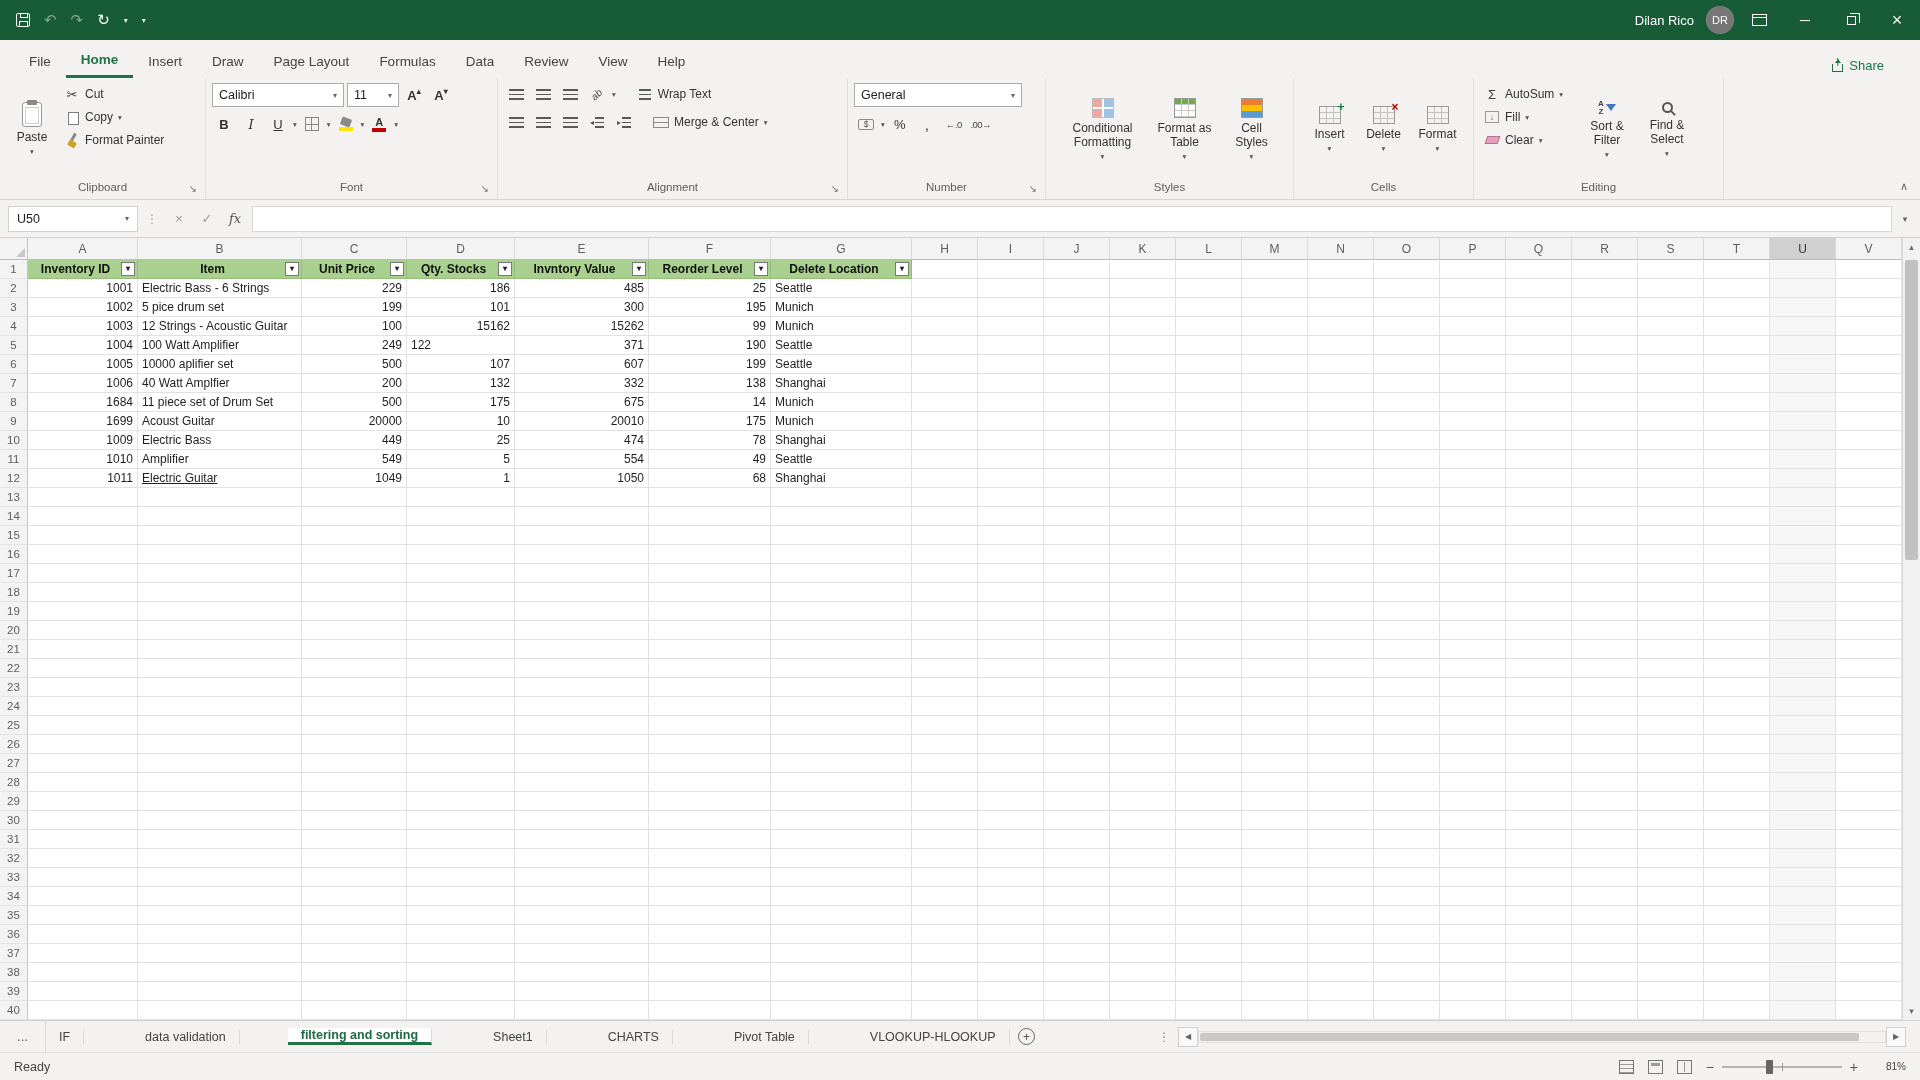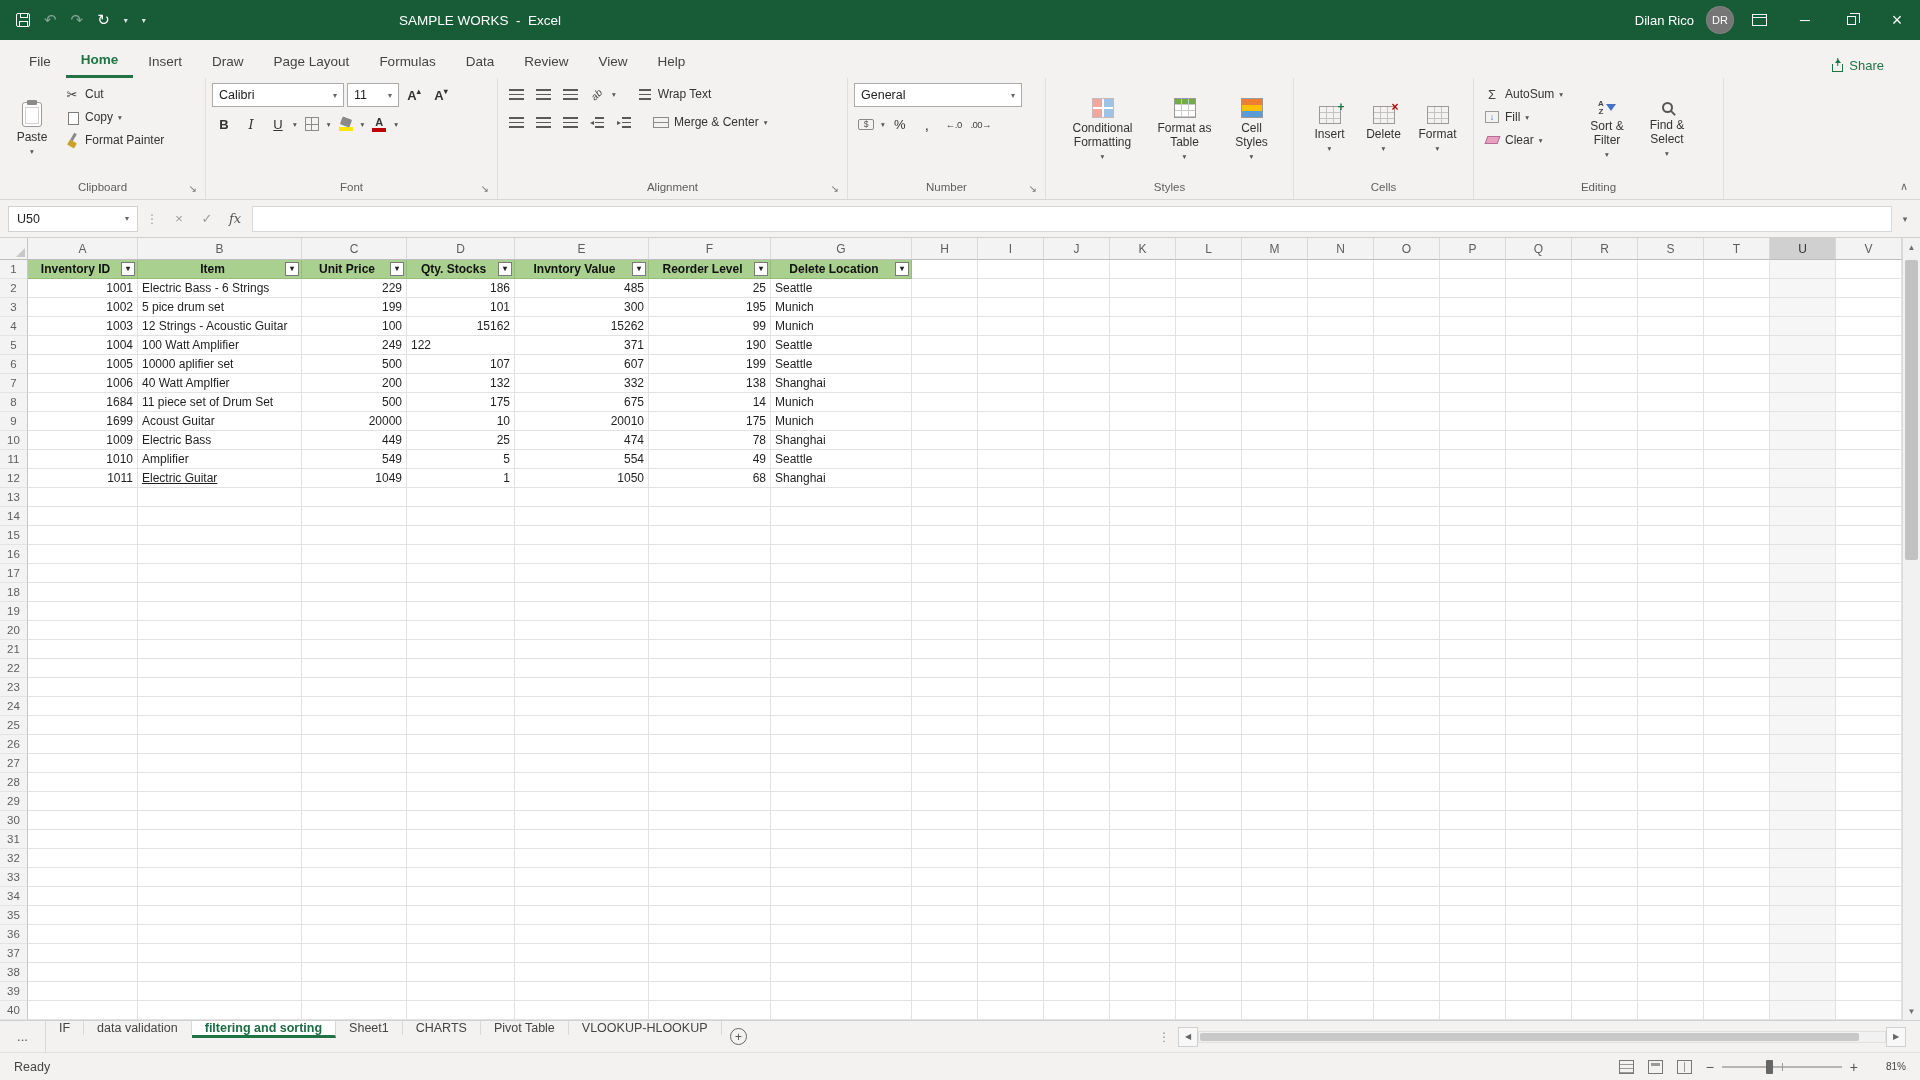--- a/index.html
+++ b/index.html
@@ -127,21 +127,21 @@
   .cell.thead { background:#A9D08E; font-weight:700; color:#111; display:flex; align-items:center; justify-content:center; position:relative; padding-right:18px; border-right:1px solid #94BD79; border-bottom:1px solid #94BD79; }
   .filter-btn { position:absolute; right:2px; top:2px; width:14px; height:14px; background:#fff; border:1px solid #7a7a7a; font-size:8px; color:#222; display:flex; align-items:center; justify-content:center; }
   .vscroll { width:18px; background:#F1F1F1; border-left:1px solid #DADADA; display:flex; flex-direction:column; align-items:center; flex:0 0 auto; }
   .varrow { height:18px; width:18px; display:flex; align-items:center; justify-content:center; color:#707070; font-size:8px; }
   .vtrack { flex:1; width:100%; position:relative; }
   .vthumb { position:absolute; left:2px; right:2px; top:4px; height:300px; background:#C1C1C1; border-radius:2px; }
 
   
   .tabbar { height:32px; background:#F3F2F1; border-top:1px solid #D0D0D0; display:flex; align-items:stretch; flex:0 0 auto; position:relative; }
   .stab-overflow { width:46px; display:flex; align-items:center; justify-content:center; color:#555; border-right:1px solid #D8D8D8; font-size:13px; }
-  .stabs { display:flex; align-items:flex-start; }
+  .stabs { display:flex; align-items:center;gap:48px; }
   .stab { display:flex; align-items:center; padding:0 13px; font-size:12.5px; color:#444; border-right:1px solid #D8D8D8; background:transparent; }
   .stab.active { background:#fff; color:#1E6B43; font-weight:700; border-bottom:3px solid #217346; }
   .addsheet { width:34px; display:flex; align-items:center; justify-content:center; }
   .addsheet .circle { width:17px; height:17px; border:1px solid #666; border-radius:50%; font-size:12px; color:#555; display:flex; align-items:center; justify-content:center; line-height:1; }
   .tab-dots { display:flex; align-items:center; color:#8a8a8a; padding:0 8px; font-size:12px; margin-left:auto; }
   .hscroll { display:flex; align-items:center; width:728px; margin-right:14px; }
   .harrow { width:20px; height:20px; border:1px solid #D0D0D0; background:#F8F8F8; color:#666; font-size:8px; display:flex; align-items:center; justify-content:center; }
   .htrack { flex:1; height:12px; background:#F1F1F1; border:1px solid #E0E0E0; position:relative; }
   .hthumb { position:absolute; top:1px; bottom:1px; left:1px; width:96%; background:#C8C8C8; border-radius:2px; }
 
@@ -167,21 +167,20 @@
 
   <div class="titlebar">
     <div class="qat">
       <span class="i-save"></span>
       <span class="g dim">↶</span>
       <span class="g dim">↷</span>
       <span class="g">↻</span>
       <span class="tiny-chev">▾</span>
       <span class="tiny-chev">▾</span>
     </div>
-    <div class="title-text">SAMPLE WORKS  -  Excel</div>
     <div class="account">
       <span class="uname">Dilan Rico</span>
       <span class="avatar">DR</span>
     </div>
     <div class="winctl">
       <div class="winbtn">
           <span class="i-panel"></span>
         </div>
       <div class="winbtn">─</div>
       <div class="winbtn">

